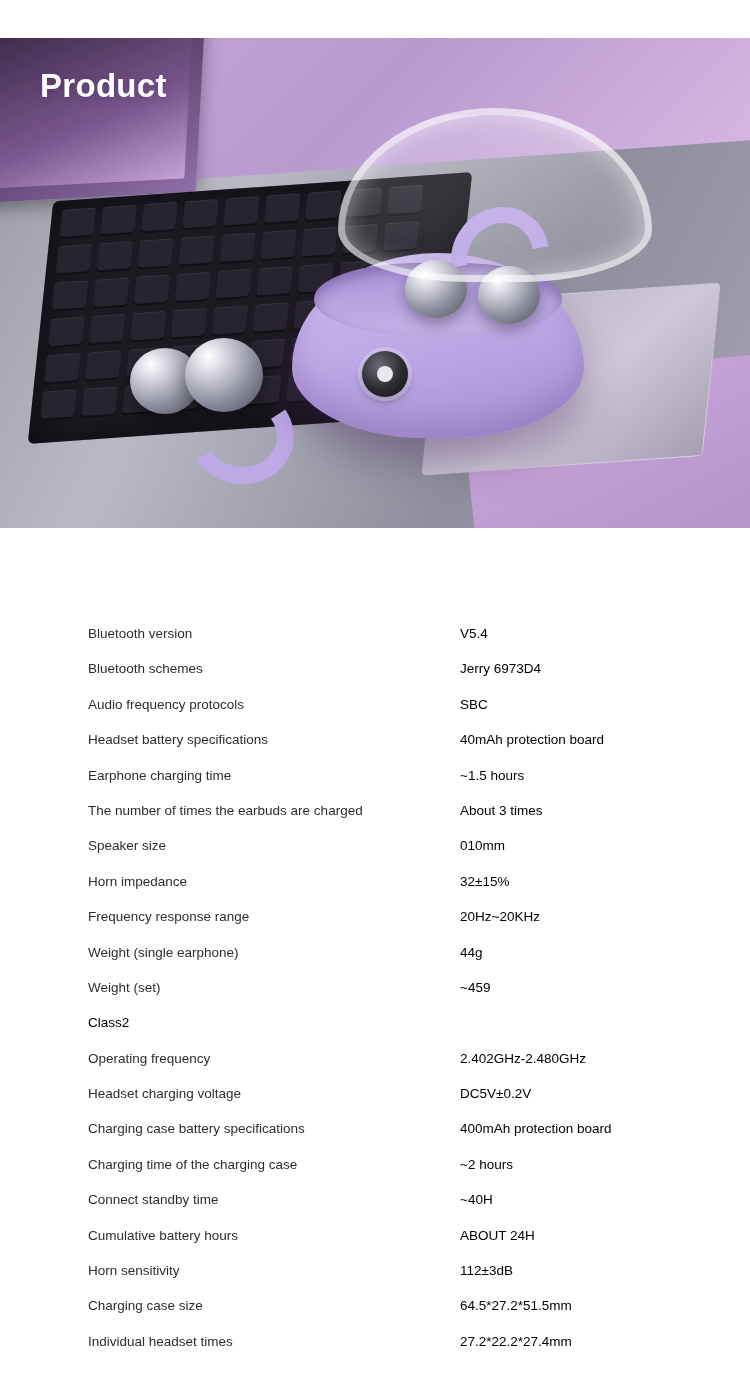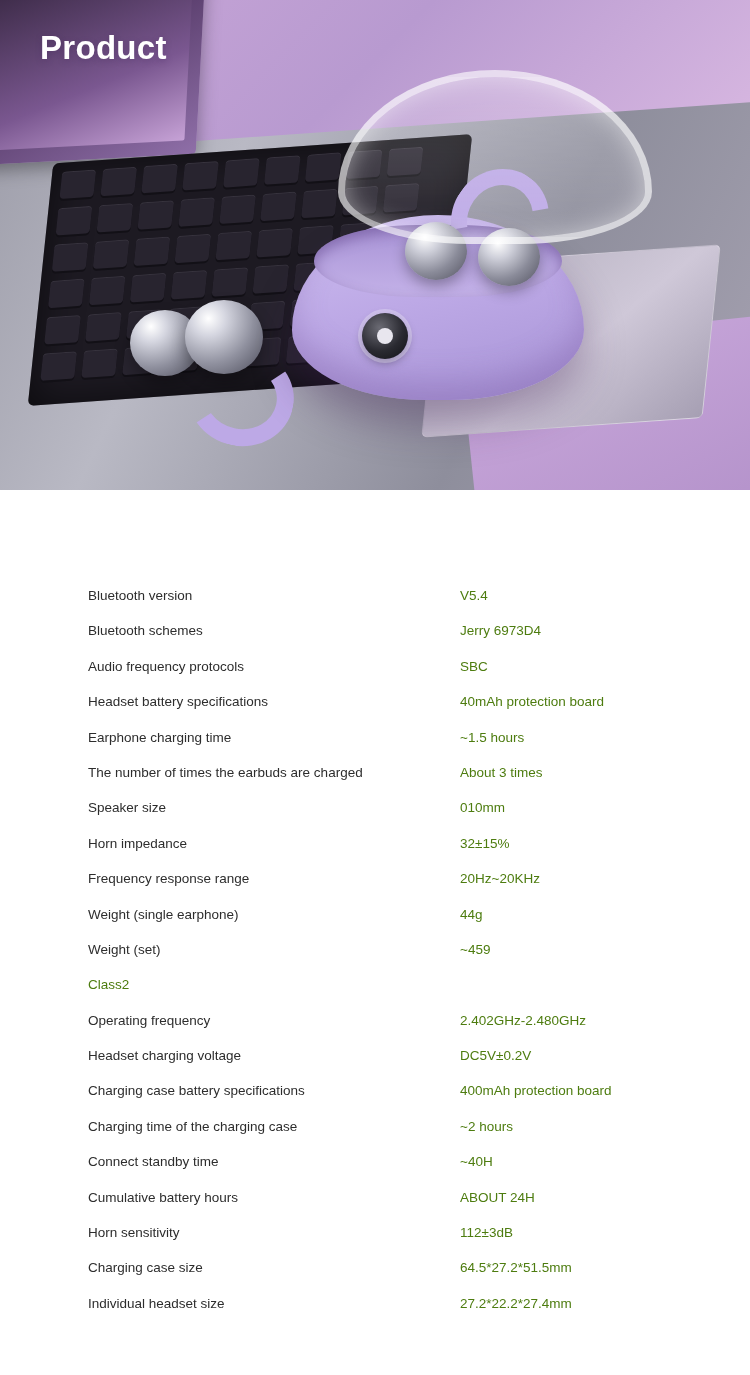--- a/index.html
+++ b/index.html
@@ -14,20 +14,21 @@
     overflow: hidden;
   }
 
   
   .hero {
     position: relative;
     width: 750px;
     height: 490px;
     overflow: hidden;
     background: linear-gradient(135deg, #c9a7d8 0%, #b89ad0 35%, #d6b6e0 70%, #c3a3d6 100%);
+    margin-top: 38px;
   }
   
   .laptop-screen {
     position: absolute;
     left: -30px;
     top: -20px;
     width: 230px;
     height: 180px;
     background: linear-gradient(150deg, #2a2030 0%, #5b3f6e 45%, #8f6fa8 100%);
     transform: skewX(-6deg) rotate(-3deg);
@@ -214,21 +215,21 @@
   }
   .spec-label {
     width: 372px;
     flex: 0 0 372px;
     font-size: 13.5px;
     color: #2d2d2d;
     white-space: nowrap;
   }
   .spec-value {
     font-size: 13.5px;
-    color: #4d7c0f;
+    color: #000000;
     white-space: nowrap;
   }
 </style>
 </head>
 <body>
 
 <div class="hero">
   <div class="laptop-deck"></div>
   <div class="laptop-screen"></div>
   <div class="desk-right"></div>
@@ -398,16 +399,16 @@
   </div>
   <div class="spec-row">
     <div class="spec-label">Horn sensitivity</div>
     <div class="spec-value">112±3dB</div>
   </div>
   <div class="spec-row">
     <div class="spec-label">Charging case size</div>
     <div class="spec-value">64.5*27.2*51.5mm</div>
   </div>
   <div class="spec-row">
-    <div class="spec-label">Individual headset size</div>
+    <div class="spec-label">Individual headset times</div>
     <div class="spec-value">27.2*22.2*27.4mm</div>
   </div>
 </div>
 
 </body></html>

